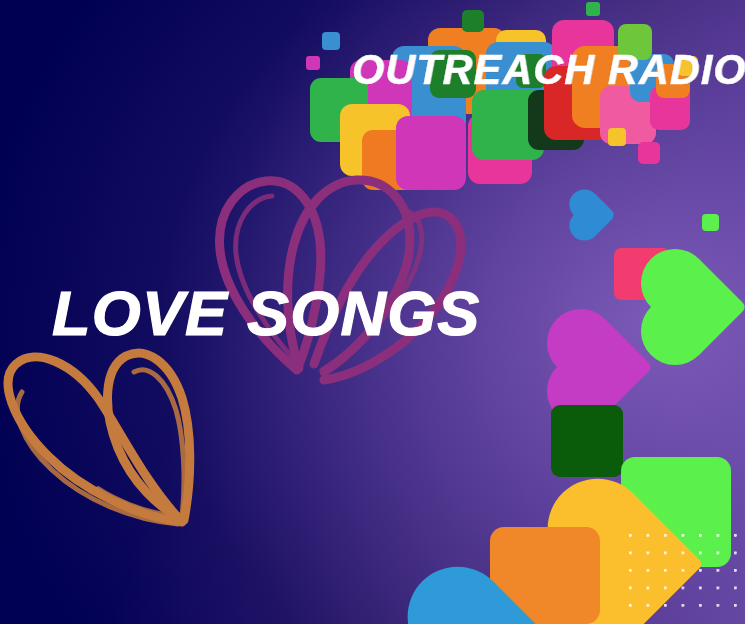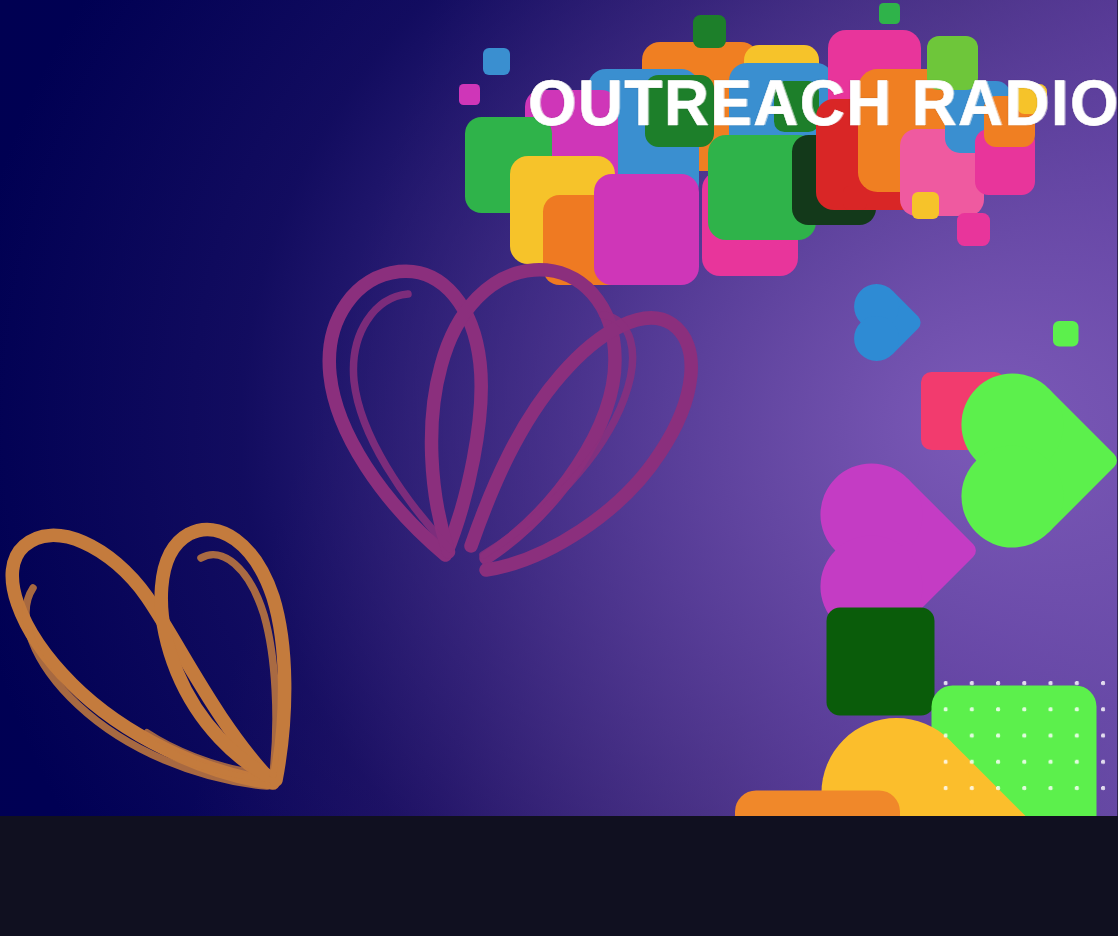--- a/index.html
+++ b/index.html
@@ -4,27 +4,28 @@
 <title>Late Night Love Songs</title>
 <style>
   html, body {
     margin: 0;
     padding: 0;
     background: #101020;
   }
   #poster {
     position: relative;
     width: 745px;
-    height: 544px;
+    height: 624px;
     overflow: hidden;
     font-family: "Liberation Sans", sans-serif;
     
     background:
       radial-gradient(ellipse 900px 780px at 88% 52%, rgba(126,92,186,0.95) 0%, rgba(104,74,168,0.72) 26%, rgba(60,40,120,0.30) 55%, rgba(0,0,82,0) 76%),
       linear-gradient(107deg, #000052 0%, #000055 32%, #140a5e 50%, #34206f 70%, #553394 86%, #6c4fa8 100%);
+    font-style: italic;
   }
 
   
   .dot-grid {
     position: absolute;
     right: 8px;
     bottom: 6px;
     width: 108px;
     height: 84px;
     background-image: radial-gradient(circle at 1.4px 1.4px, rgba(255,255,255,0.88) 1.3px, rgba(255,255,255,0) 1.6px);
@@ -170,20 +171,21 @@
     <g stroke="#c47b3d" stroke-linecap="round" stroke-linejoin="round" fill="none">
       <path d="M196 192 C 150 186 96 160 62 126 C 26 90 12 50 30 34 C 50 16 88 34 112 68 C 134 100 158 152 196 192 Z" stroke-width="9"></path>
       <path d="M198 190 C 206 148 206 100 196 68 C 184 32 160 16 140 26 C 118 38 116 78 132 118 C 146 152 172 178 198 190" stroke-width="9"></path>
       <path d="M192 194 C 146 190 98 170 66 140 C 36 112 24 80 36 62" stroke-width="5" opacity="0.85"></path>
       <path d="M196 186 C 200 150 198 108 190 80 C 180 48 162 34 148 42" stroke-width="5" opacity="0.85"></path>
       <path d="M178 184 C 156 180 130 170 112 158" stroke-width="4" opacity="0.8"></path>
     </g>
   </svg>
 
   <div class="title-block">
+    <div class="title-line l2">LOVE SONGS</div>
   </div>
 
   <div id="decor-layer" style="position:absolute; left:0; top:0; width:745px; height:624px;">
       <div class="heart" style="left: 579.5px; top: 199.6px; width: 30px; height: 30px; background: rgb(46, 139, 212);"></div>
       <div class="sq" style="left: 702px; top: 214px; width: 17px; height: 17px; background: rgb(92, 240, 76); border-radius: 4px;"></div>
       <div class="sq" style="left: 614px; top: 248px; width: 56px; height: 52px; background: rgb(242, 59, 110); border-radius: 7px;"></div>
       <div class="heart" style="left: 665px; top: 272.96px; width: 68px; height: 68px; background: rgb(92, 240, 76);"></div>
       <div class="heart" style="left: 571px; top: 332.96px; width: 68px; height: 68px; background: rgb(196, 60, 196);"></div>
       <div class="sq" style="left: 551px; top: 405px; width: 72px; height: 72px; background: rgb(10, 92, 10); border-radius: 9px;"></div>
       <div class="sq" style="left: 621px; top: 457px; width: 110px; height: 110px; background: rgb(92, 240, 76); border-radius: 14px;"></div>

